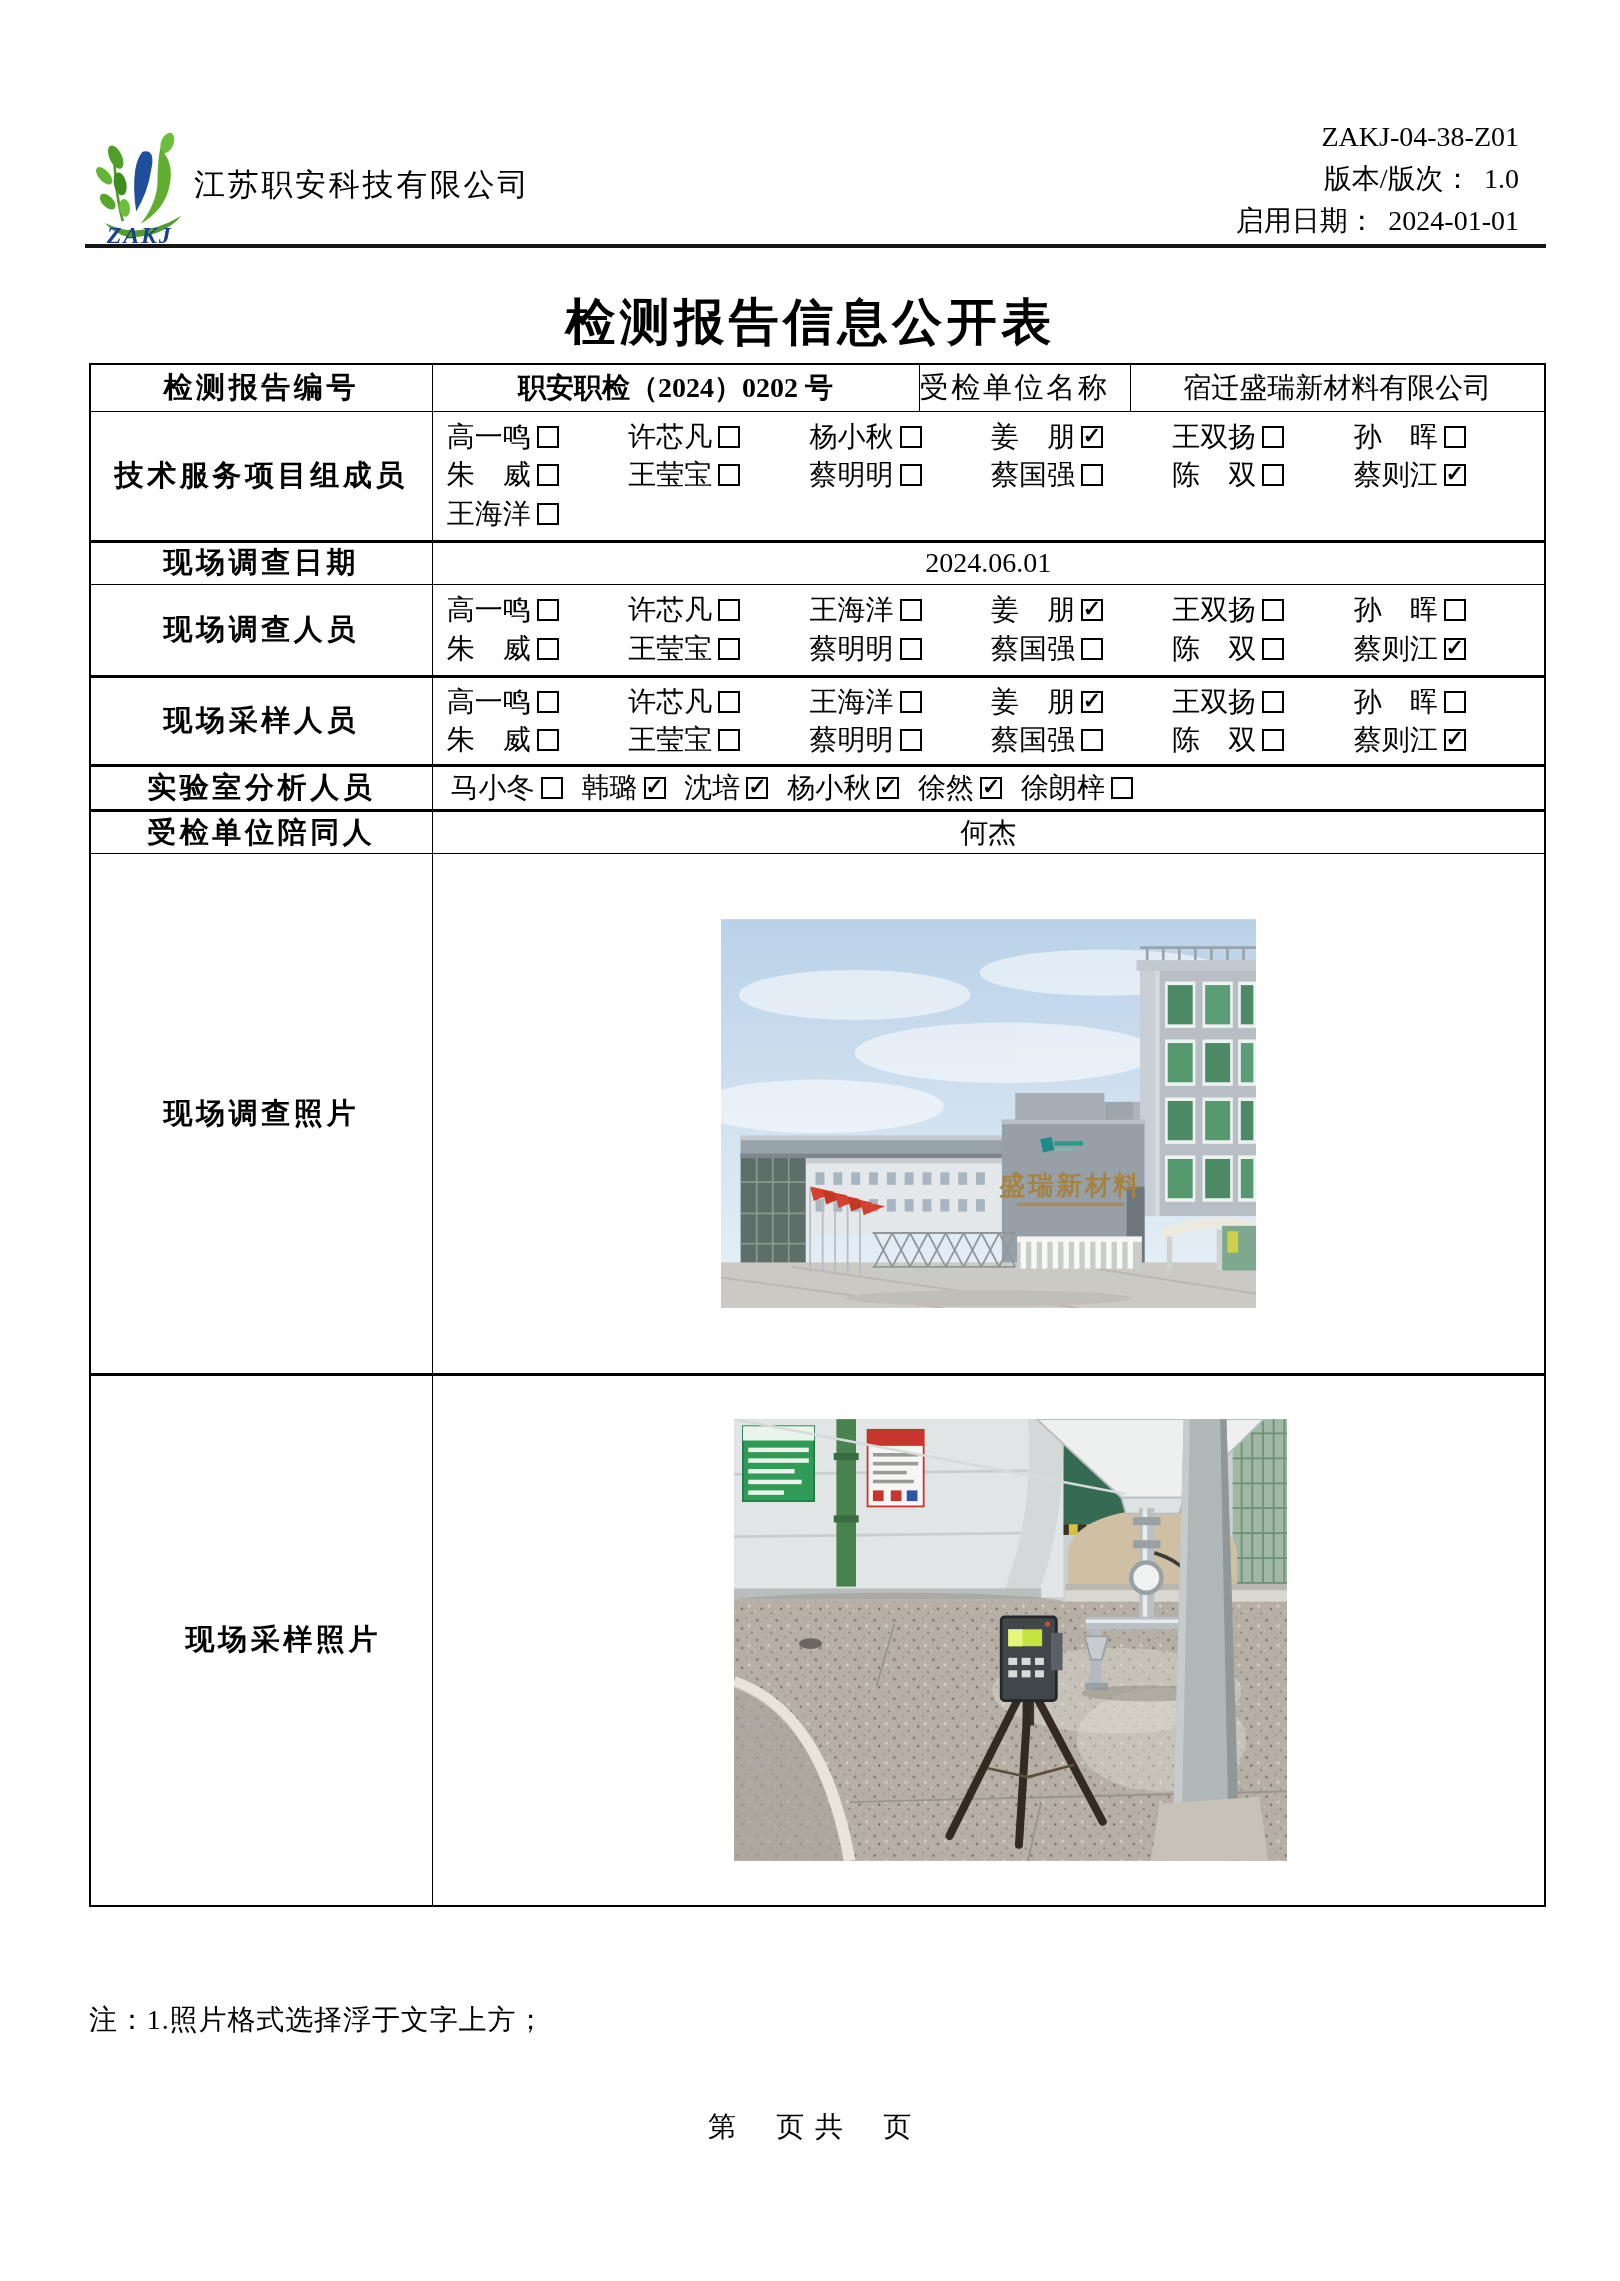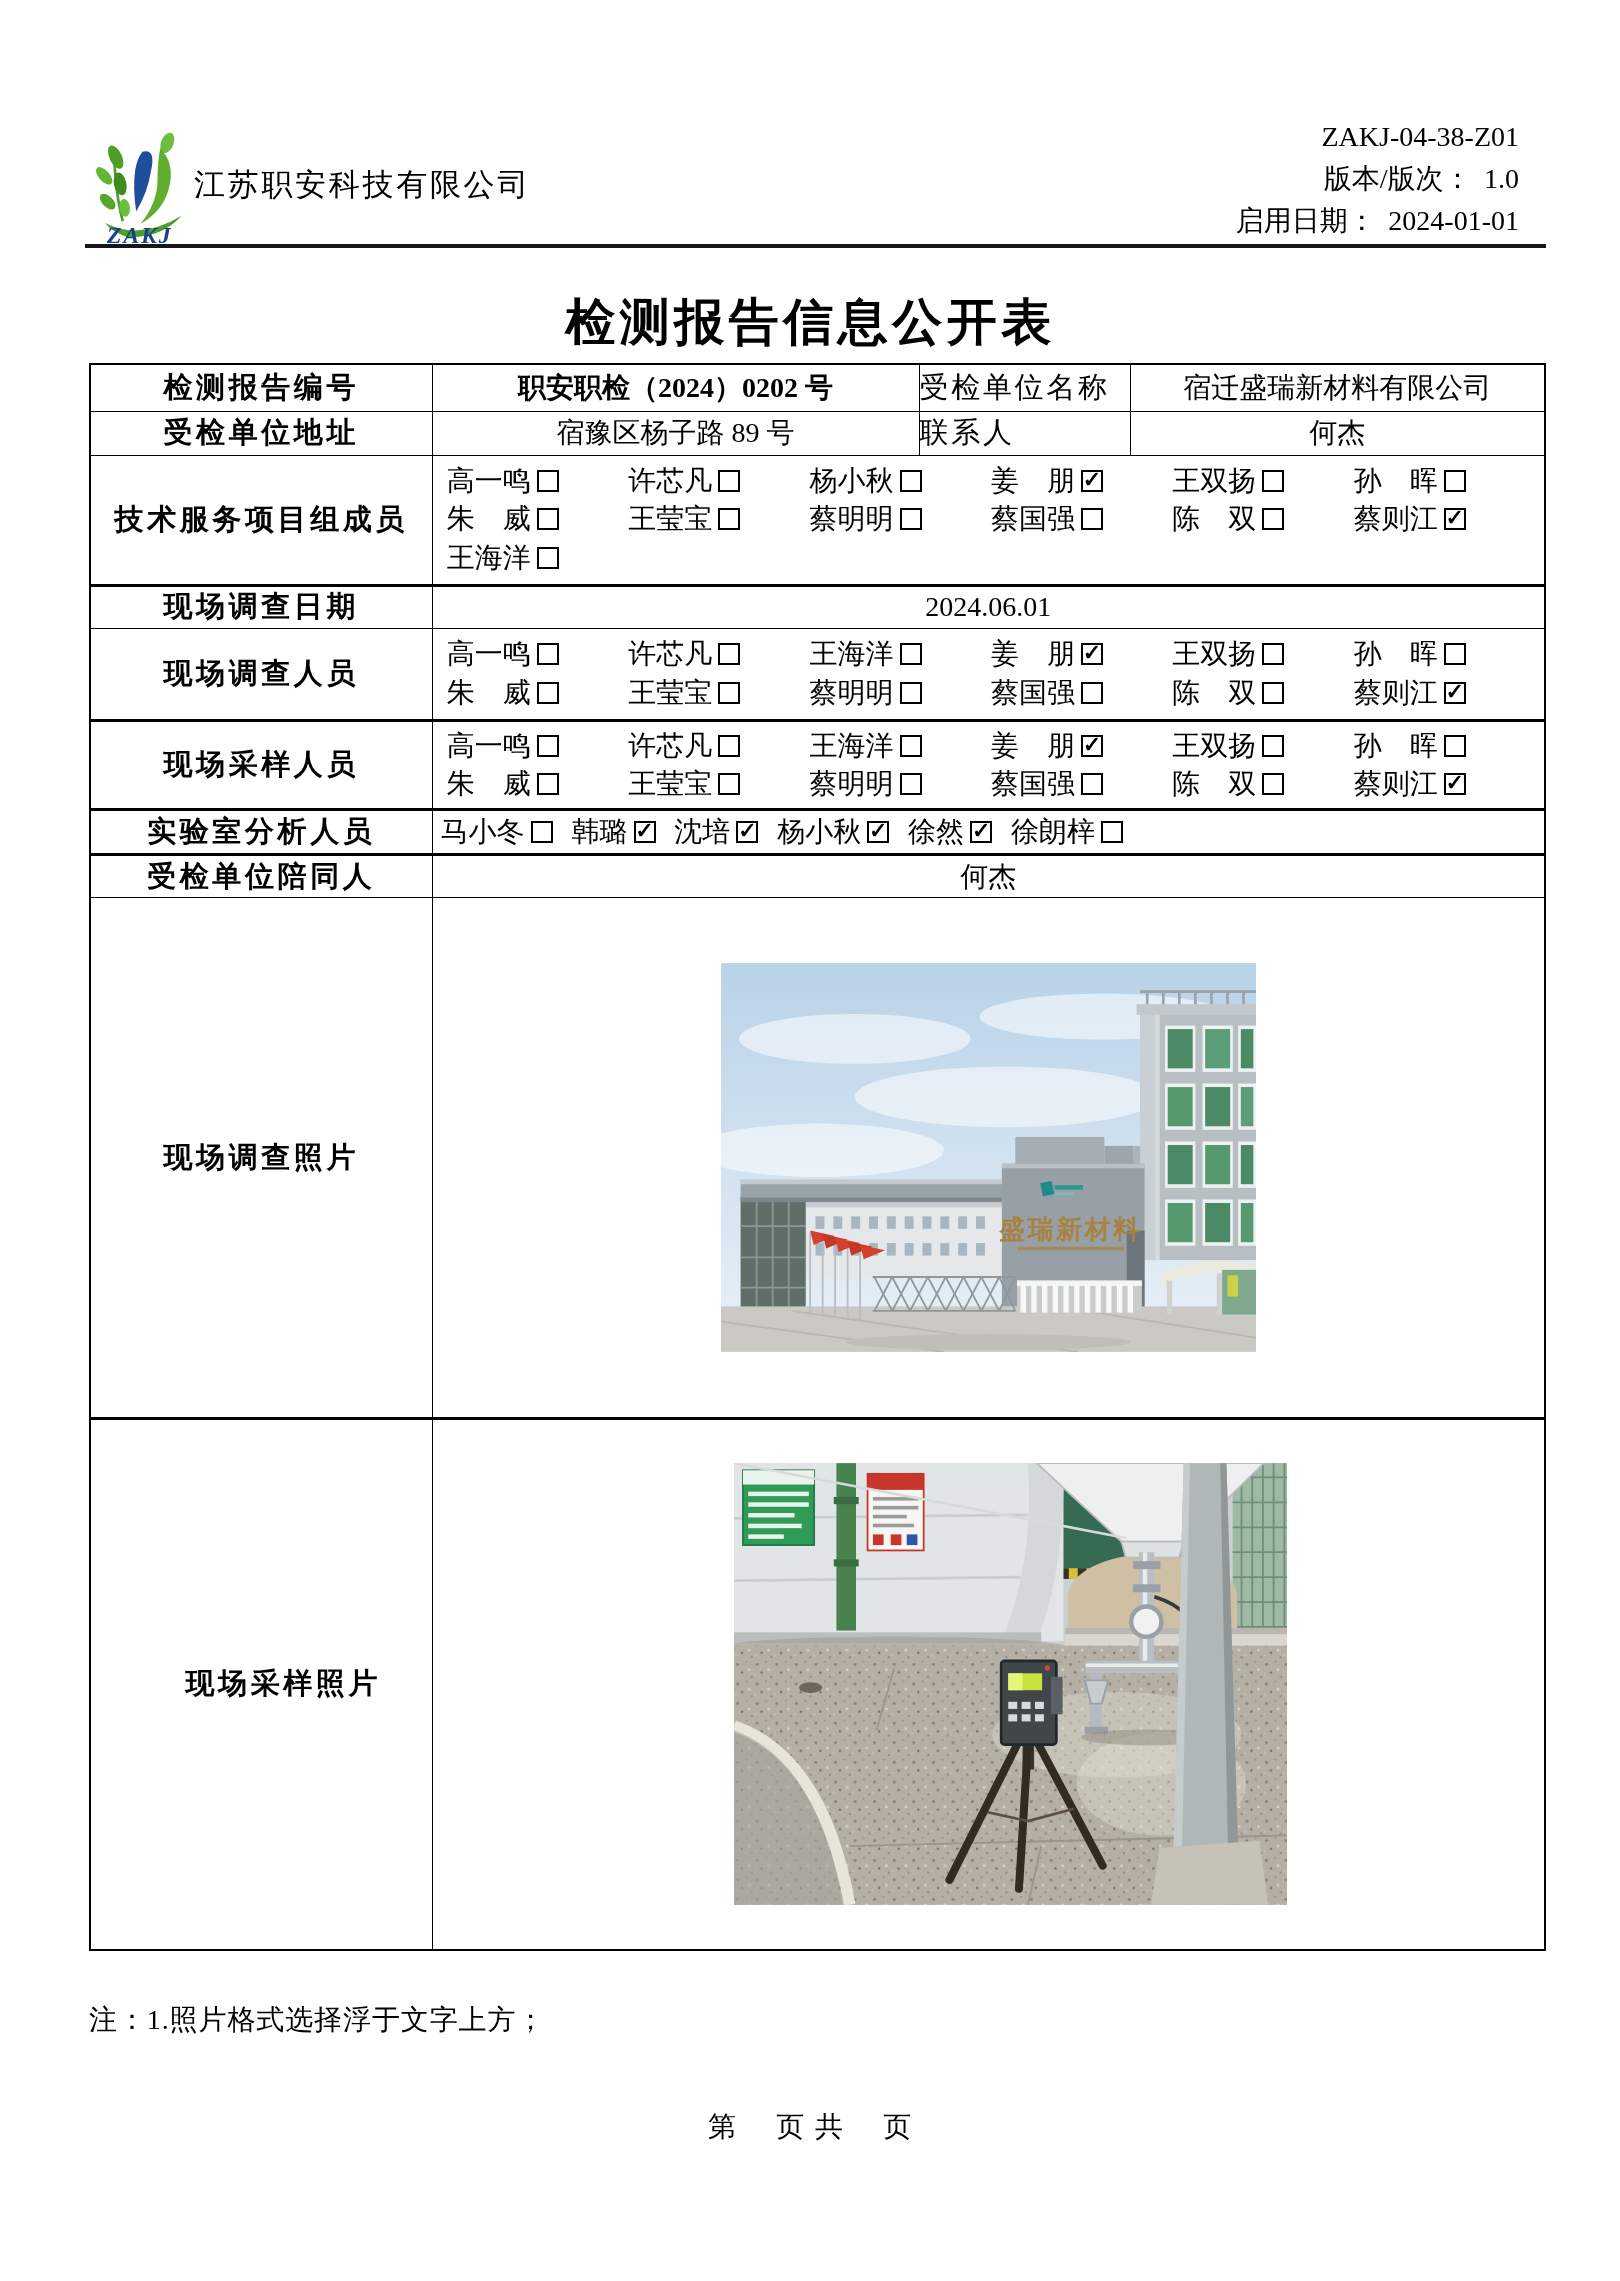--- a/index.html
+++ b/index.html
@@ -37,21 +37,21 @@
   tr.r5  td { height:92px; }
   tr.r6  td { height:45px; }
   tr.r7  td { height:84px; }
   tr.r8  td { height:45px; }
   tr.r9  td { height:43px; }
   tr.r10 td { height:521px; }
   tr.r11 td { height:531px; }
 
   .member-grid { height:100%; display:grid; grid-template-columns:repeat(6,1fr);
                  align-content:space-evenly; align-items:center; padding:5.3px 9px 5.3px 14.3px; }
-  .member-flex { display:flex; gap:18.7px; padding-left:8px; }
+  .member-flex { display:flex; gap:18.7px; padding-left:18px; }
   .member { white-space:pre; display:inline-flex; align-items:center; font-size:28px; }
   .cbox { display:inline-flex; align-items:center; justify-content:center;
           width:22px; height:22px; border:2.7px solid #000; margin-left:6.2px;
           font-size:22px; font-weight:bold; line-height:1; flex:none; }
   .cbox.checked::before { content:"✓"; transform:translateY(-0.9px); }
 
   .photo-cell { text-align:center; }
   .photo-cell svg { display:inline-block; vertical-align:middle; }
 
   
@@ -101,26 +101,20 @@
       </colgroup>
 
     <tbody>
         <tr class="r1">
       <td class="lbl">检测报告编号</td>
       <td class="val bold">职安职检（2024）0202 号</td>
       <td class="lbl3">受检单位名称</td>
       <td class="val">宿迁盛瑞新材料有限公司</td>
     </tr>
 
-    <tr class="r2">
-      <td class="lbl">受检单位地址</td>
-      <td class="val">宿豫区杨子路 89 号</td>
-      <td class="lbl3">联系人</td>
-      <td class="val">何杰</td>
-    </tr>
 
     <tr class="r3 hb">
       <td class="lbl">技术服务项目组成员</td>
       <td class="vcell" colspan="3">
         <div class="member-grid">
 
             <span class="member"><span>高一鸣</span><span class="cbox"></span></span>
 
             <span class="member"><span>许芯凡</span><span class="cbox"></span></span>
 

